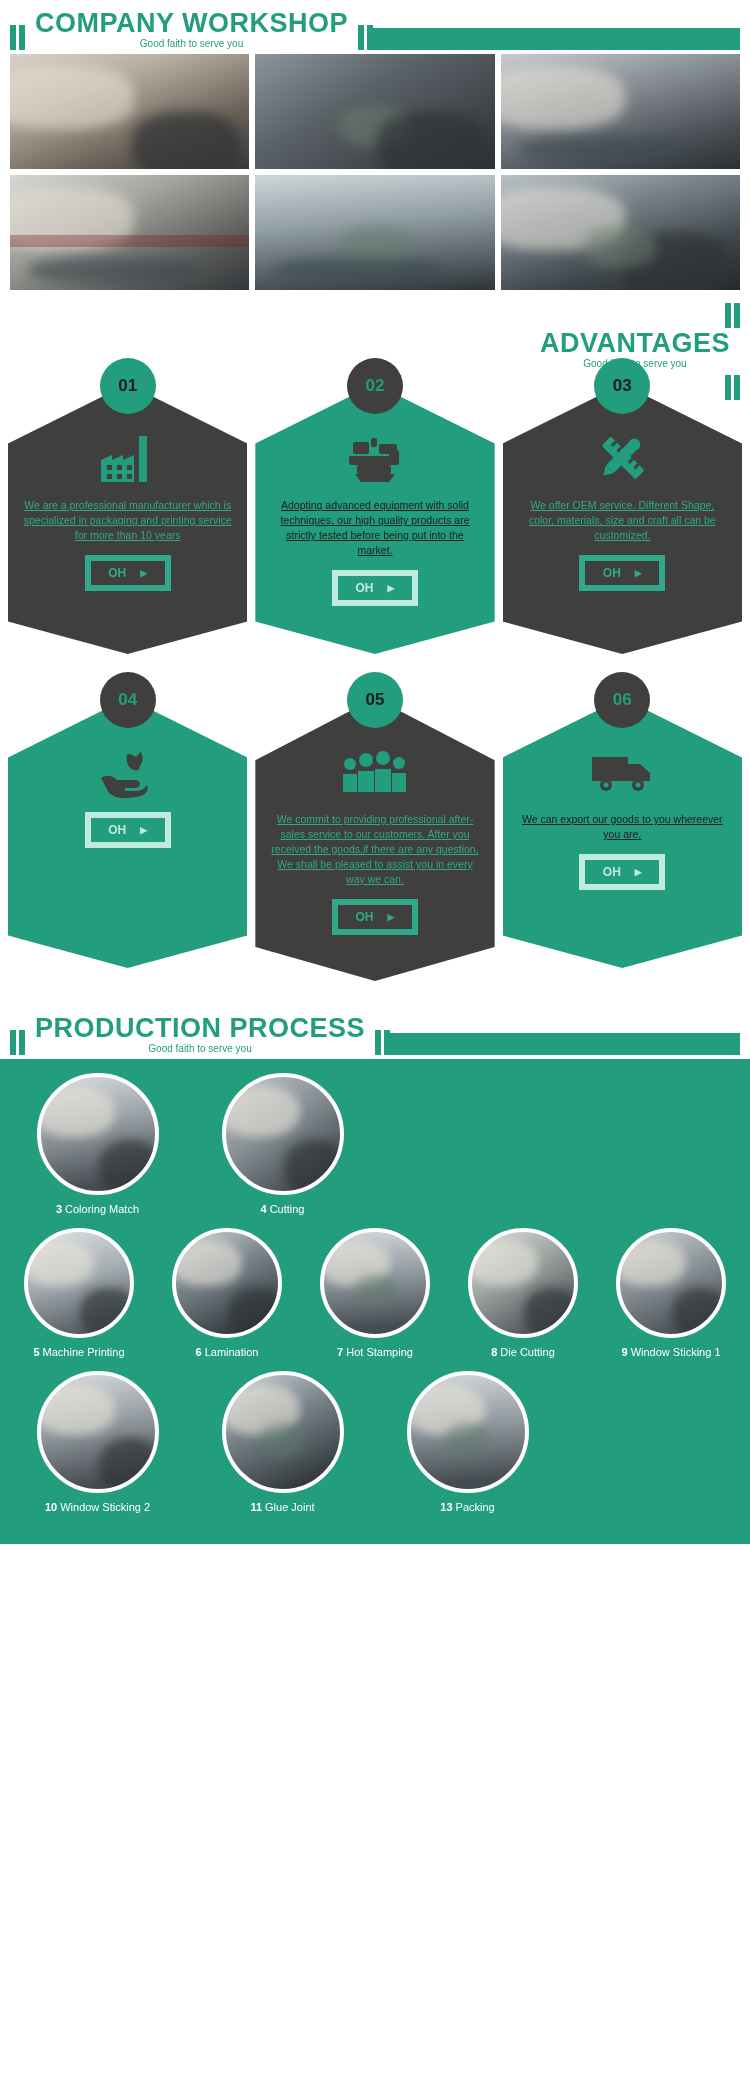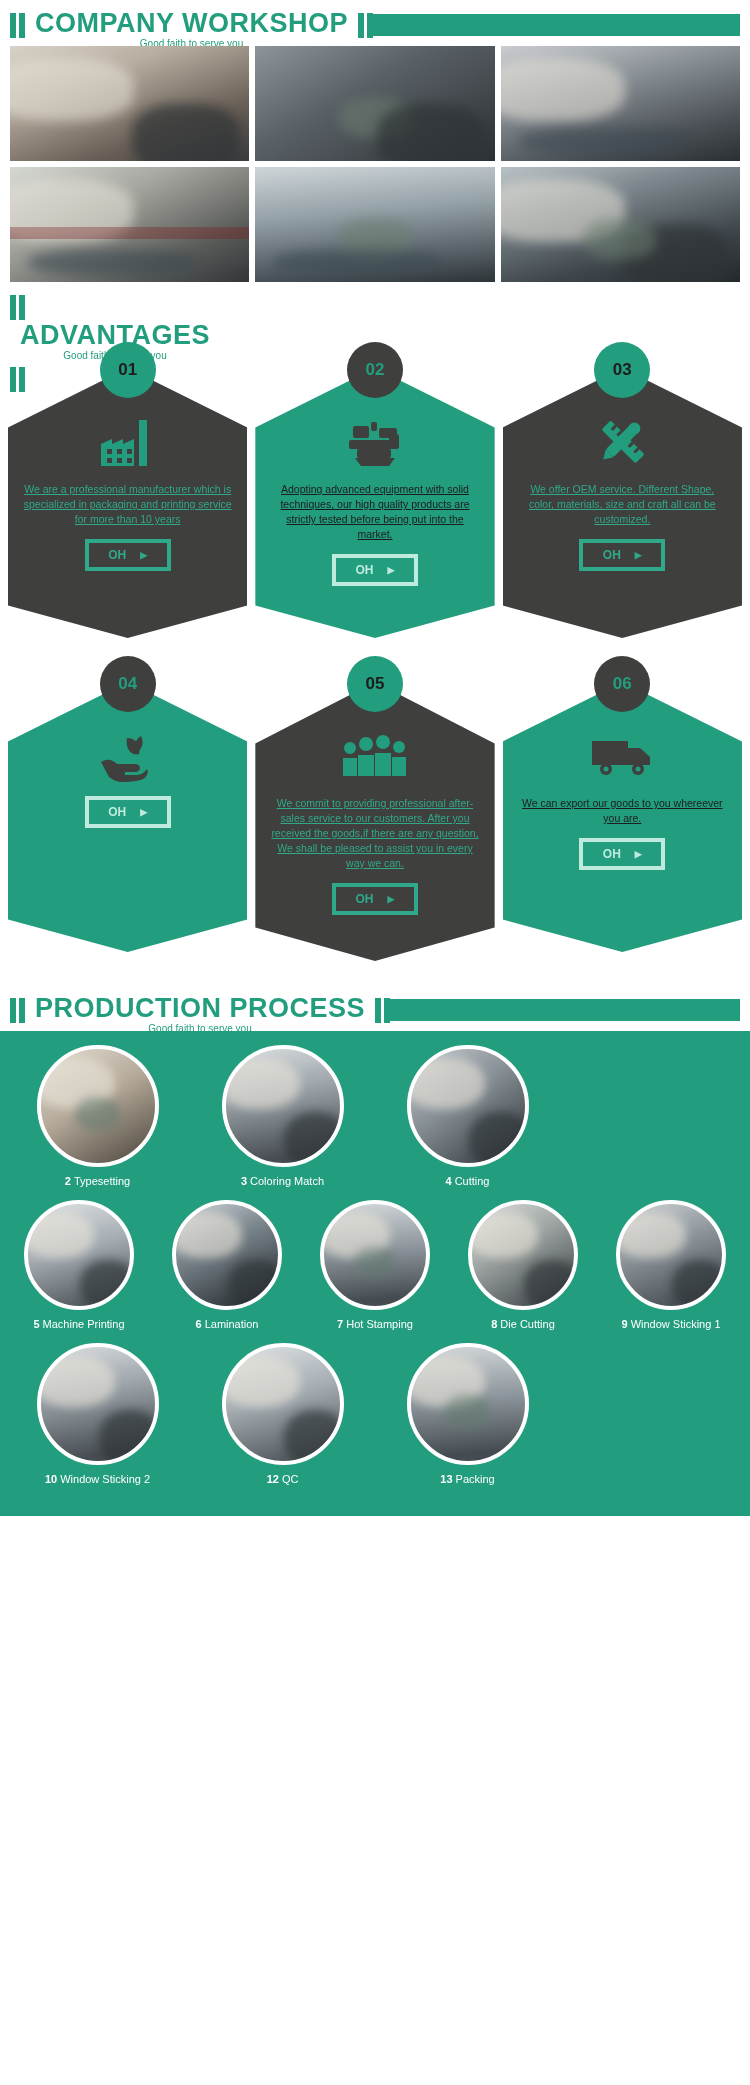--- a/index.html
+++ b/index.html
@@ -7,24 +7,24 @@
     width: 750px;
     background: #ffffff;
     font-family: "Liberation Sans", sans-serif;
     color: #333;
   }
   .page { width: 750px; position: relative; }
 
   
   .sec-head {
     display: flex;
-    align-items: flex-start;
+    align-items: flex-end;
     padding: 8px 10px 4px 10px;
     position: relative;
-    height: 46px;
+    height: 54px;
   }
   .bars {
     display: flex;
     gap: 3px;
     margin-top: 5px;
     flex: 0 0 auto;
   }
   .bars i {
     display: block;
     width: 6px;
@@ -145,21 +145,21 @@
     font-size: 10.5px;
     line-height: 15px;
     text-align: center;
     margin-bottom: 12px;
     text-decoration: underline;
   }
   .adv-dark .adv-text { color: #2fa98a; }
   .adv-green .adv-text { color: #1d1d1d; }
 
   .oh-btn {
-    border: 4px solid #84cc16;
+    border: 6px solid #84cc16;
     padding: 5px 16px;
     font-size: 12px;
     font-weight: bold;
     display: flex;
     align-items: center;
     gap: 14px;
     min-width: 86px;
     justify-content: center;
   }
   .adv-dark .oh-btn { color: #2fa98a; border-color: #2fa98a; }
@@ -437,94 +437,87 @@
         <i></i>
         <i></i>
       </span>
     <span class="head-rule"></span>
   </div>
 
   <div class="proc-band">
 
     <div class="proc-row r1">
       <div class="proc-item">
-        <div class="proc-circle pc-b">
+        <div class="proc-circle pc-c">
+            <span class="pb pb1"></span>
+            <span class="pb pb2"></span>
+          </div>
+        <div class="proc-label"><span class="num">3</span><span>Coloring Match</span></div>
+      </div>
+      <div class="proc-item">
+        <div class="proc-circle pc-d">
+            <span class="pb pb1"></span>
+            <span class="pb pb2"></span>
+          </div>
+        <div class="proc-label"><span class="num">4</span><span>Cutting</span></div>
+      </div>
+    </div>
+
+    <div class="proc-row r2">
+      <div class="proc-item">
+        <div class="proc-circle pc-e">
+            <span class="pb pb1"></span>
+            <span class="pb pb2"></span>
+          </div>
+        <div class="proc-label"><span class="num">5</span><span>Machine Printing</span></div>
+      </div>
+      <div class="proc-item">
+        <div class="proc-circle pc-f">
+            <span class="pb pb1"></span>
+            <span class="pb pb2"></span>
+          </div>
+        <div class="proc-label"><span class="num">6</span><span>Lamination</span></div>
+      </div>
+      <div class="proc-item">
+        <div class="proc-circle pc-g">
             <span class="pb pb1"></span>
             <span class="pb pb3"></span>
           </div>
-        <div class="proc-label"><span class="num">2</span><span>Typesetting</span></div>
-      </div>
+        <div class="proc-label"><span class="num">7</span><span>Hot Stamping</span></div>
+      </div>
+      <div class="proc-item">
+        <div class="proc-circle pc-h">
+            <span class="pb pb1"></span>
+            <span class="pb pb2"></span>
+          </div>
+        <div class="proc-label"><span class="num">8</span><span>Die Cutting</span></div>
+      </div>
+      <div class="proc-item">
+        <div class="proc-circle pc-a">
+            <span class="pb pb1"></span>
+            <span class="pb pb2"></span>
+          </div>
+        <div class="proc-label"><span class="num">9</span><span>Window Sticking 1</span></div>
+      </div>
+    </div>
+
+    <div class="proc-row r3">
       <div class="proc-item">
         <div class="proc-circle pc-c">
             <span class="pb pb1"></span>
             <span class="pb pb2"></span>
           </div>
-        <div class="proc-label"><span class="num">3</span><span>Coloring Match</span></div>
-      </div>
-      <div class="proc-item">
-        <div class="proc-circle pc-d">
-            <span class="pb pb1"></span>
-            <span class="pb pb2"></span>
-          </div>
-        <div class="proc-label"><span class="num">4</span><span>Cutting</span></div>
-      </div>
-    </div>
-
-    <div class="proc-row r2">
-      <div class="proc-item">
-        <div class="proc-circle pc-e">
-            <span class="pb pb1"></span>
-            <span class="pb pb2"></span>
-          </div>
-        <div class="proc-label"><span class="num">5</span><span>Machine Printing</span></div>
+        <div class="proc-label"><span class="num">10</span><span>Window Sticking 2</span></div>
       </div>
       <div class="proc-item">
         <div class="proc-circle pc-f">
             <span class="pb pb1"></span>
-            <span class="pb pb2"></span>
-          </div>
-        <div class="proc-label"><span class="num">6</span><span>Lamination</span></div>
-      </div>
-      <div class="proc-item">
-        <div class="proc-circle pc-g">
-            <span class="pb pb1"></span>
             <span class="pb pb3"></span>
           </div>
-        <div class="proc-label"><span class="num">7</span><span>Hot Stamping</span></div>
-      </div>
-      <div class="proc-item">
-        <div class="proc-circle pc-h">
-            <span class="pb pb1"></span>
-            <span class="pb pb2"></span>
-          </div>
-        <div class="proc-label"><span class="num">8</span><span>Die Cutting</span></div>
-      </div>
-      <div class="proc-item">
-        <div class="proc-circle pc-a">
-            <span class="pb pb1"></span>
-            <span class="pb pb2"></span>
-          </div>
-        <div class="proc-label"><span class="num">9</span><span>Window Sticking 1</span></div>
-      </div>
-    </div>
-
-    <div class="proc-row r3">
-      <div class="proc-item">
-        <div class="proc-circle pc-c">
-            <span class="pb pb1"></span>
-            <span class="pb pb2"></span>
-          </div>
-        <div class="proc-label"><span class="num">10</span><span>Window Sticking 2</span></div>
-      </div>
-      <div class="proc-item">
-        <div class="proc-circle pc-e">
-            <span class="pb pb1"></span>
-            <span class="pb pb2"></span>
-          </div>
-        <div class="proc-label"><span class="num">12</span><span>QC</span></div>
+        <div class="proc-label"><span class="num">11</span><span>Glue Joint</span></div>
       </div>
       <div class="proc-item">
         <div class="proc-circle pc-g">
             <span class="pb pb1"></span>
             <span class="pb pb3"></span>
           </div>
         <div class="proc-label"><span class="num">13</span><span>Packing</span></div>
       </div>
     </div>
 

